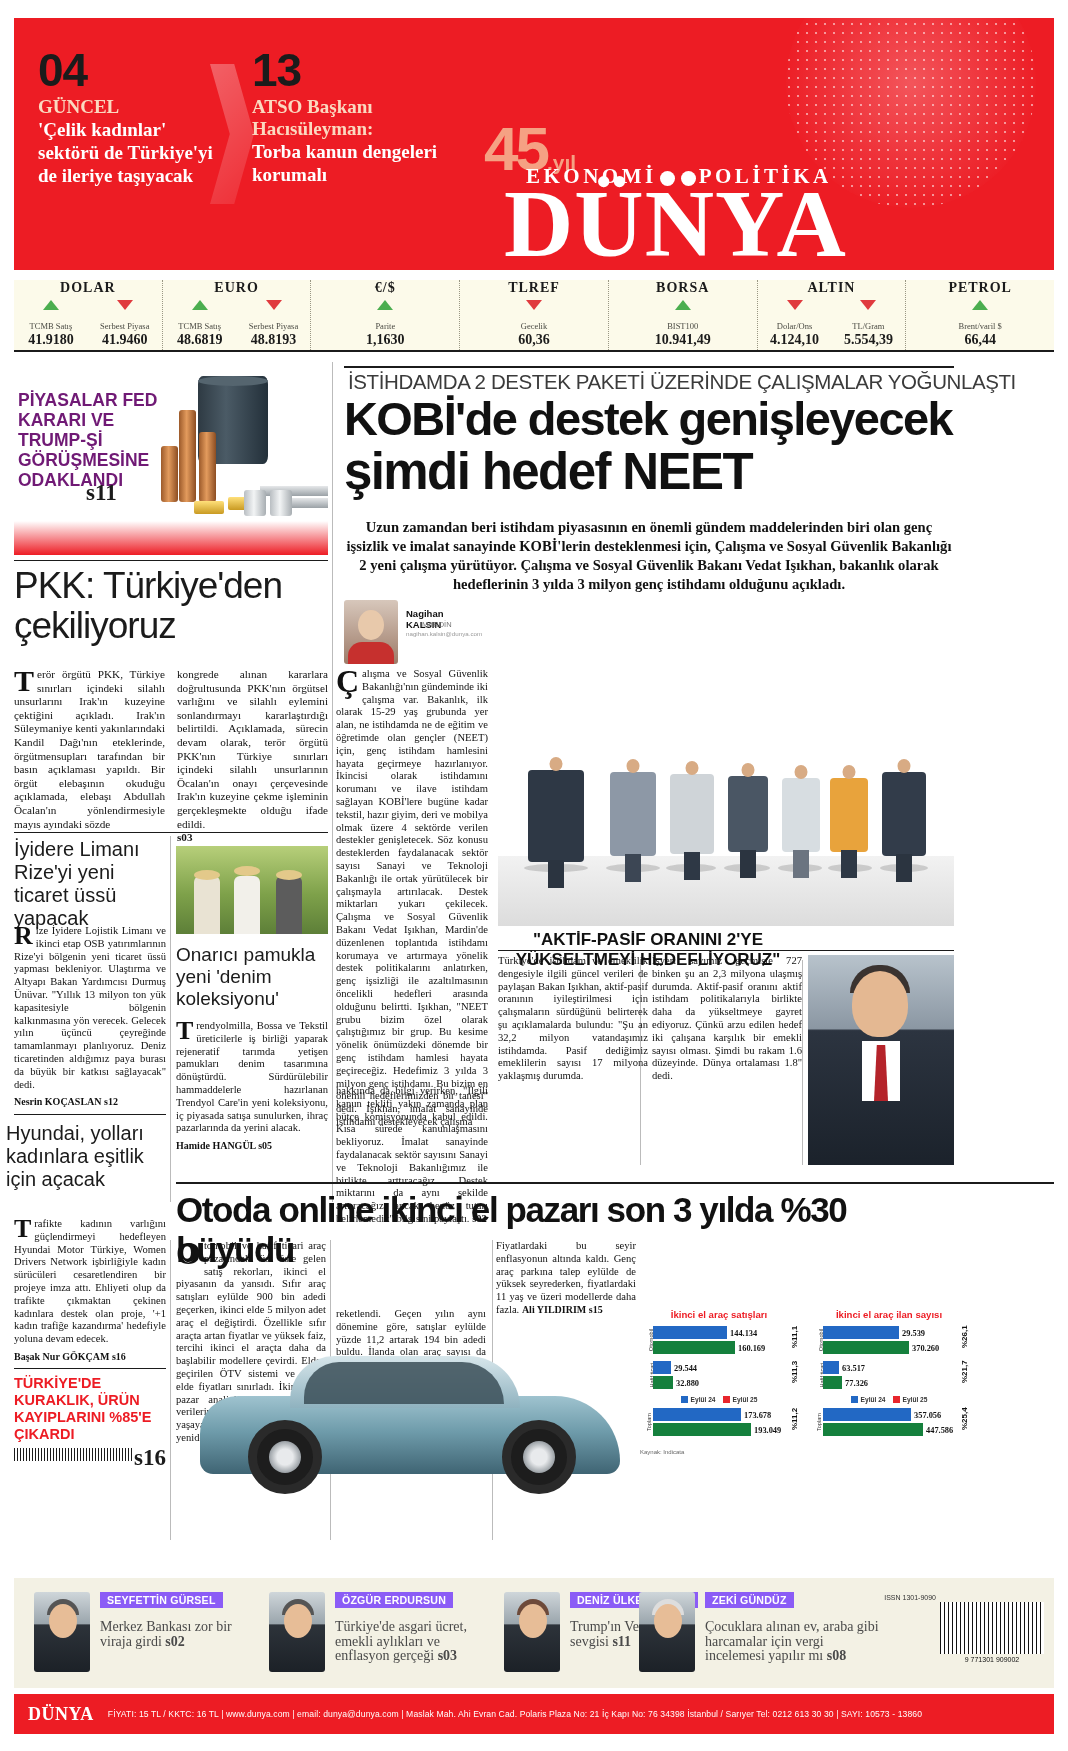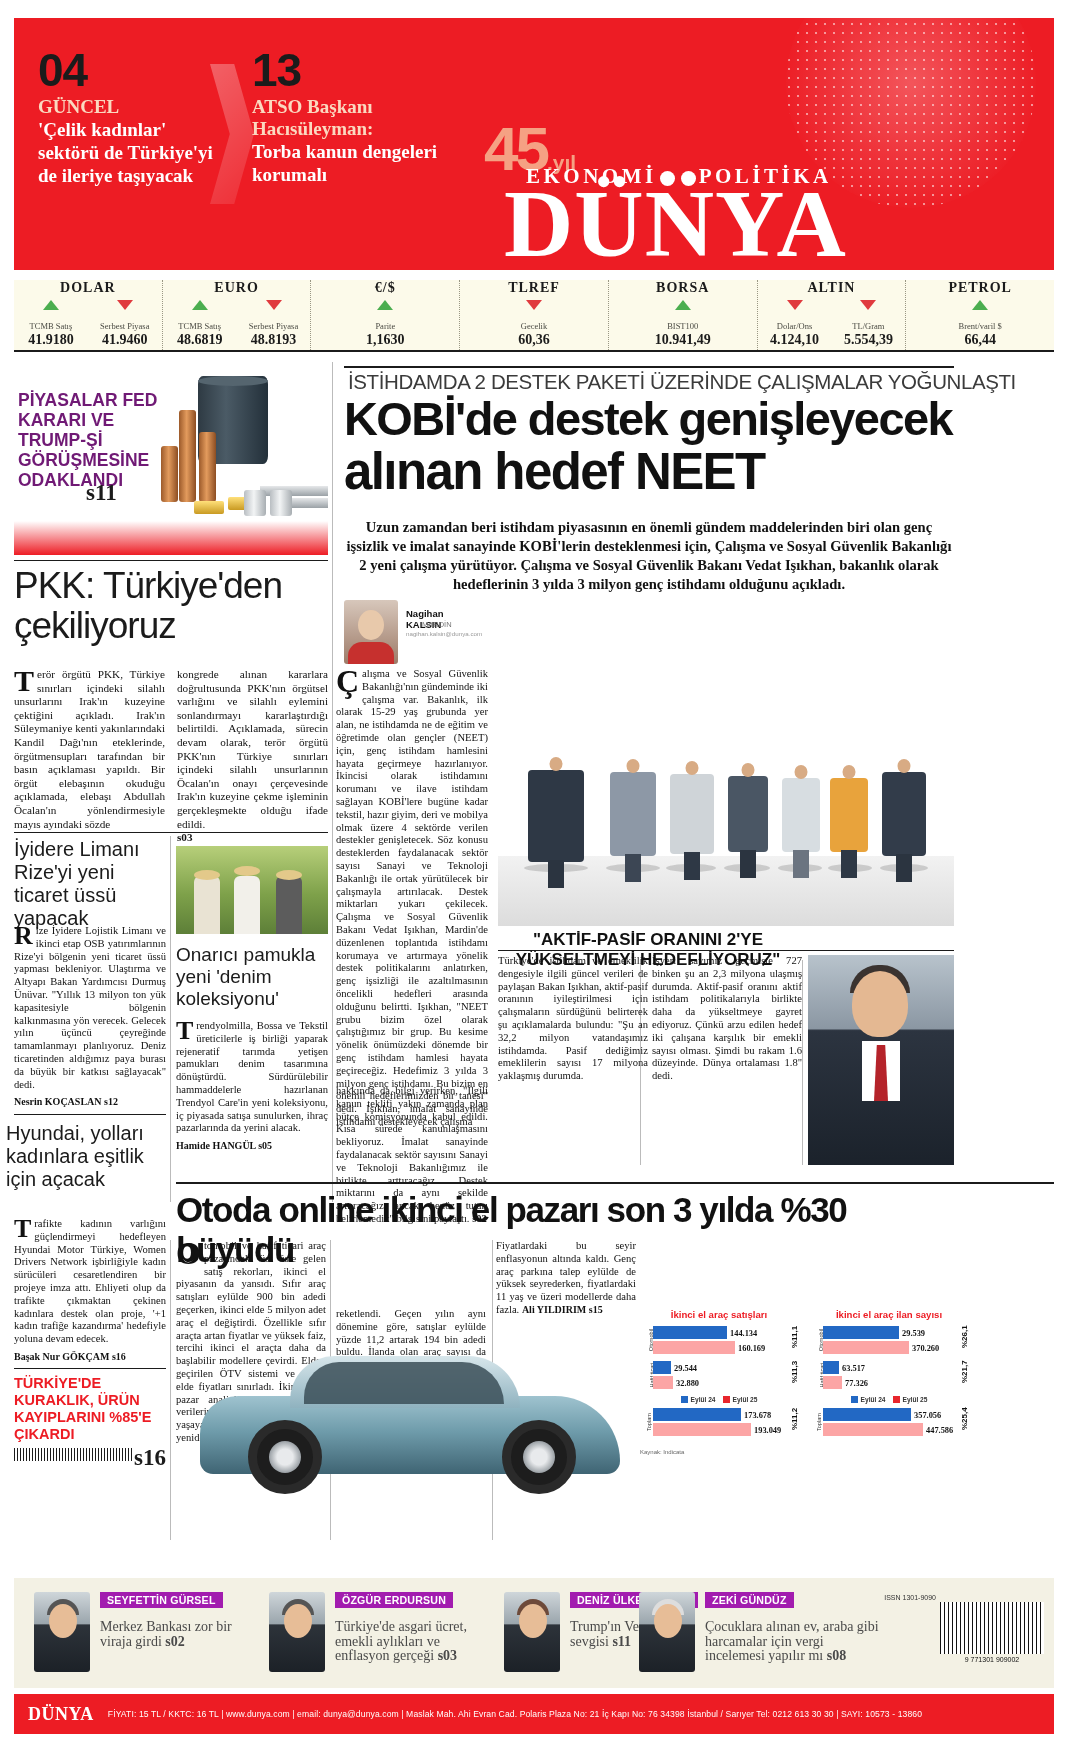--- a/index.html
+++ b/index.html
@@ -204,39 +204,39 @@
 
   
   .chartwrap{position:absolute; left:640px; top:1309px; width:330px; height:200px;}
   .chart{position:absolute; top:0; width:158px;}
   .chart.left{left:0;} .chart.right{left:170px;}
   .chart-title{font-family:"Liberation Sans",sans-serif;font-weight:bold;font-size:9.6px;color:#ED1C24;text-align:center;margin-bottom:6px;}
   .grp{position:relative;margin-bottom:7px;padding-left:13px;}
   .grp-lab{position:absolute;left:0;top:50%;transform:translateY(-50%) rotate(-90deg);
     transform-origin:center; font-family:"Liberation Sans",sans-serif;font-size:5.6px;color:#333;white-space:nowrap;}
   .bar{height:13px;margin-bottom:2px;position:relative;}
-  .bar.b24{background:#2268c4;} .bar.b25{background:#fca5a5;}
+  .bar.b24{background:#2268c4;} .bar.b25{background:#15803d;}
   .bar-val{position:absolute;left:100%;top:50%;transform:translateY(-50%);margin-left:3px;
     font-family:"Liberation Serif",serif;font-weight:bold;font-size:8.4px;color:#111;white-space:nowrap;}
   .pct{position:absolute;right:-4px;top:50%;transform:translateY(-50%) rotate(-90deg);
     font-family:"Liberation Sans",sans-serif;font-weight:bold;font-size:8px;color:#111;white-space:nowrap;}
   .legend{display:flex;gap:7px;justify-content:center;margin-top:2px;}
   .legend span{font-family:"Liberation Sans",sans-serif;font-size:6.6px;color:#333;display:flex;align-items:center;gap:3px;}
   .sw{width:7px;height:7px;display:inline-block;}
   .sw.b{background:#2268c4;} .sw.r{background:#e8262d;}
   .chart-src{position:absolute;left:0;bottom:-12px;font-family:"Liberation Sans",sans-serif;font-size:6px;color:#666;}
 
   
   .colbar{position:absolute;left:14px;top:1578px;width:1040px;height:110px;background:#F3F1E4;}
   .colitem{position:absolute;top:8px;height:94px;}
   .col-ph{position:absolute;left:0;top:6px;width:56px;height:80px;border-radius:3px;overflow:hidden;
     background:linear-gradient(180deg,#cfd6da 0%,#9aa5ac 40%,#2d333a 41%,#1c2127 100%);}
   .col-ph .f{position:absolute;left:15px;top:12px;width:28px;height:34px;border-radius:50%;background:#e7bd97;}
   .col-ph .h{position:absolute;left:13px;top:7px;width:32px;height:16px;border-radius:16px 16px 0 0;background:#555;}
-  .col-tag{position:absolute;left:66px;top:6px;background:#a21caf;color:#fff;padding:2px 7px;
+  .col-tag{position:absolute;left:66px;top:6px;background:#8b5cf6;color:#fff;padding:2px 7px;
     font-family:"Liberation Sans",sans-serif;font-weight:bold;font-size:10.6px;letter-spacing:.2px;}
   .col-txt{position:absolute;left:66px;top:28px;width:150px;
     font-family:"Liberation Serif",serif;font-size:14px;line-height:14.5px;color:#4a4a4a;margin-top:6px;}
   .isbn{position:absolute;right:118px;top:16px;font-family:"Liberation Sans",sans-serif;font-size:7px;color:#333;}
   .barcode{position:absolute;right:10px;top:24px;width:104px;height:52px;
     background:repeating-linear-gradient(90deg,#111 0 1.5px,#fff 1.5px 4px);}
   .barcode-num{position:absolute;right:10px;top:78px;width:104px;text-align:center;
     font-family:"Liberation Sans",sans-serif;font-size:7px;color:#111;}
 
   
@@ -472,21 +472,21 @@
   <div class="kuraklik">
     <div class="t">TÜRKİYE'DE KURAKLIK, ÜRÜN KAYIPLARINI %85'E ÇIKARDI</div>
     <div class="pg">s16</div>
   </div>
   <div class="barcode-sm"></div>
 
   <div class="hline2" style="left:344px; top:366px; width:610px;"></div>
   <div class="kicker-main">İSTİHDAMDA 2 DESTEK PAKETİ ÜZERİNDE ÇALIŞMALAR YOĞUNLAŞTI</div>
   <div class="head-main">
     <span>KOBİ'de destek genişleyecek</span>
-    <span class="l2">alınan hedef NEET</span>
+    <span class="l2">şimdi hedef NEET</span>
   </div>
   <div class="lead-main">Uzun zamandan beri istihdam piyasasının en önemli gündem maddelerinden biri olan genç işsizlik ve imalat sanayinde KOBİ'lerin desteklenmesi için, Çalışma ve Sosyal Güvenlik Bakanlığı 2 yeni çalışma yürütüyor. Çalışma ve Sosyal Güvenlik Bakanı Vedat Işıkhan, bakanlık olarak hedeflerinin 3 yılda 3 milyon genç istihdamı olduğunu açıkladı.</div>
 
   <div class="reporter">
     <div class="rep-photo">
         <div class="face"></div>
         <div class="body"></div>
       </div>
     <div class="rep-name">Nagihan KALSIN</div>
     <div class="rep-city">MARDİN</div>

